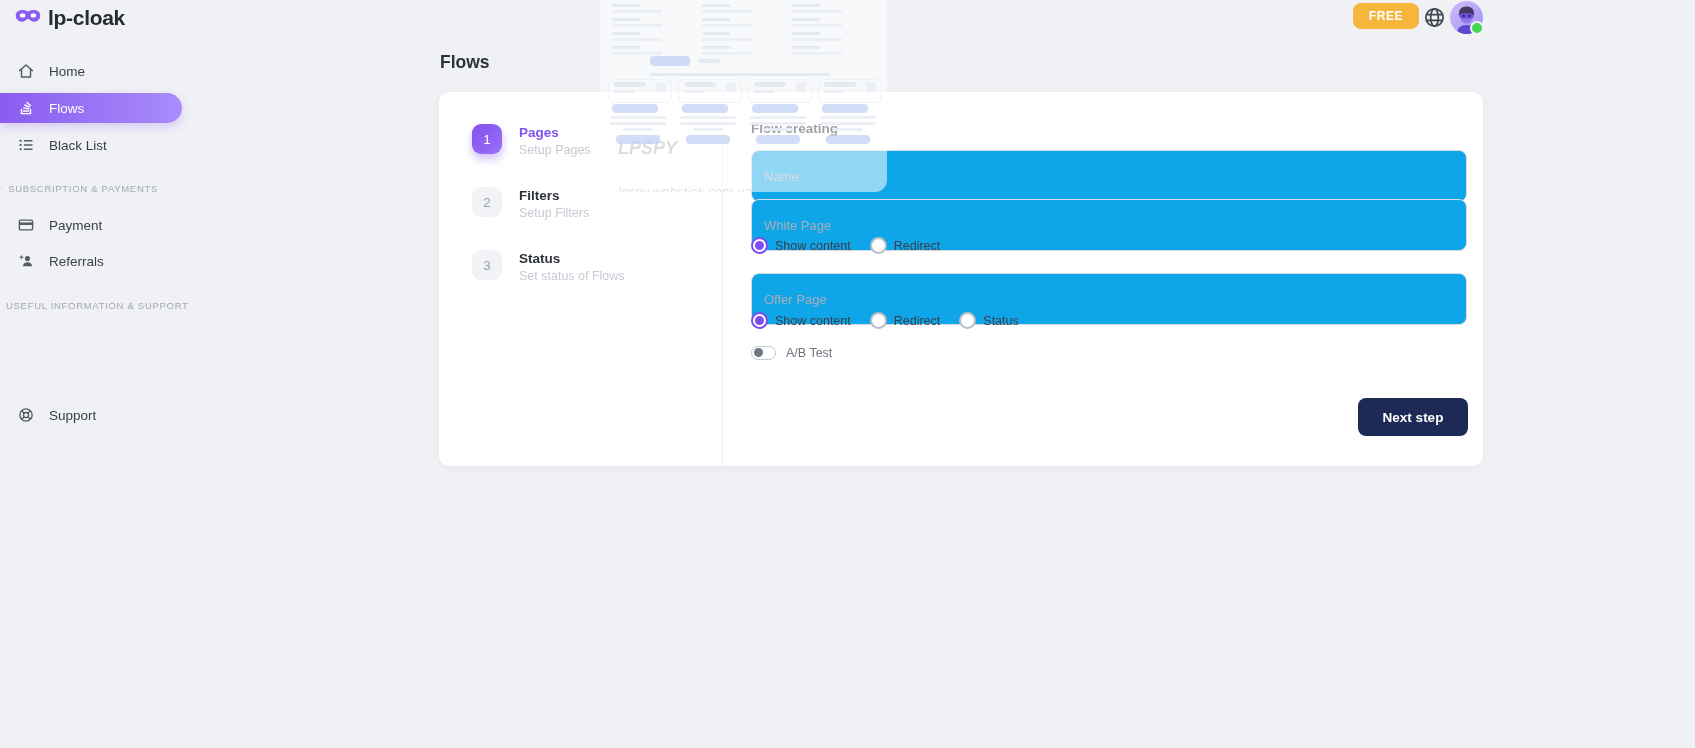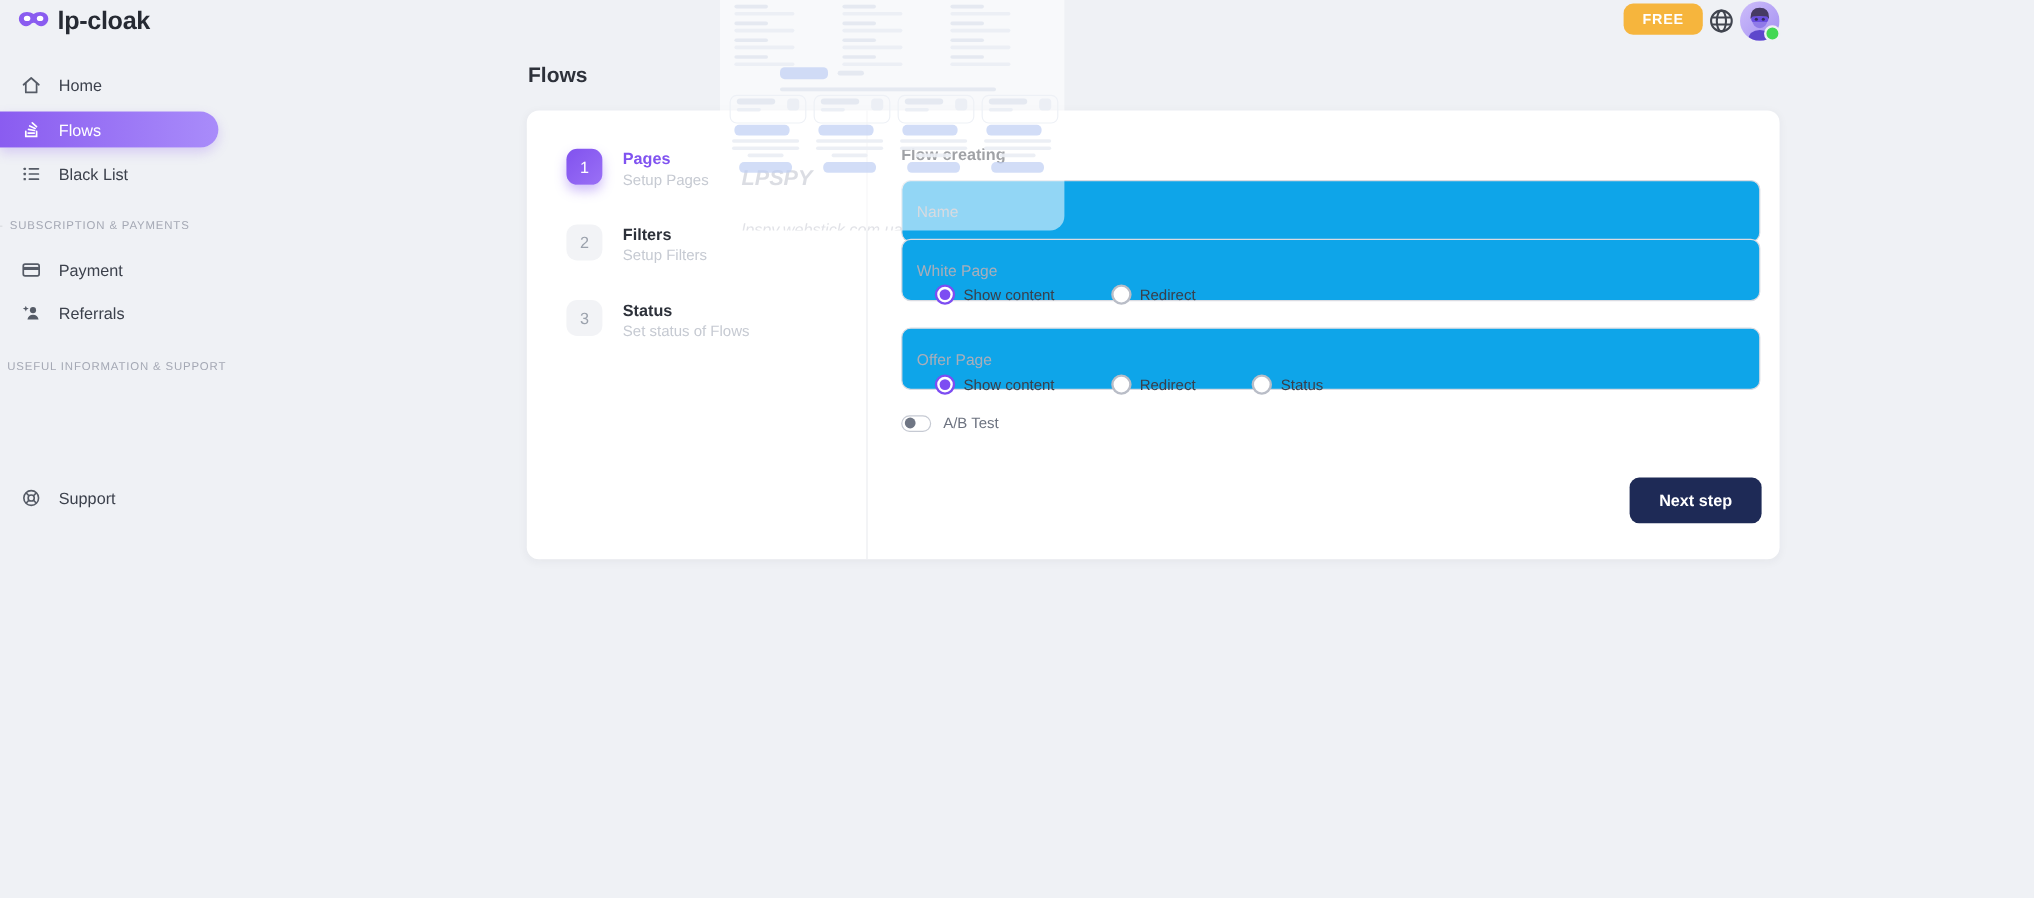--- a/index.html
+++ b/index.html
@@ -44,21 +44,21 @@
   .step .t{font-size:13.5px;font-weight:700;color:#2d313a;line-height:15px;margin-top:1px;}
   .step.active .t{color:#8053f0;}
   .step .s{font-size:12.5px;color:#c6cad2;margin-top:3px;}
   
   .form-title{position:absolute;left:312px;top:29px;font-size:13.5px;font-weight:700;color:#2d313a;}
   .tx{position:absolute;left:312px;width:716px;height:52px;box-sizing:border-box;border:1px solid #d9dbe2;
     border-radius:8px;padding:0 12px;font-size:13px;color:#3a3f4a;background:#0ea5e9;outline:none;
     font-family:"Liberation Sans",sans-serif;}
   .tx::placeholder{color:#a9aeba;}
   .radio-row{position:absolute;left:312px;display:flex;align-items:center;gap:19px;}
-  .radio-opt{display:flex;align-items:center;gap:7px;cursor:pointer;margin-left:28px;}
+  .radio-opt{display:flex;align-items:center;gap:7px;cursor:pointer;}
   .radio{width:17px;height:17px;border-radius:50%;box-sizing:border-box;border:2px solid #b9bdc7;
     background:#fff;position:relative;flex:0 0 17px;}
   .radio.checked{border-color:#7d4df2;}
   .radio.checked::after{content:"";position:absolute;left:50%;top:50%;width:9px;height:9px;margin:-4.5px 0 0 -4.5px;
     border-radius:50%;background:#7d4df2;}
   .radio-label{font-size:12.5px;color:#3a3f4a;}
   .toggle-row{position:absolute;left:312px;display:flex;align-items:center;gap:10px;}
   .toggle{width:25px;height:14px;border:1.5px solid #c6cad3;border-radius:8px;box-sizing:border-box;
     position:relative;background:#fff;cursor:pointer;}
   .toggle .knob{position:absolute;left:1.5px;top:1.25px;width:9px;height:9px;border-radius:50%;background:#6f7684;}

